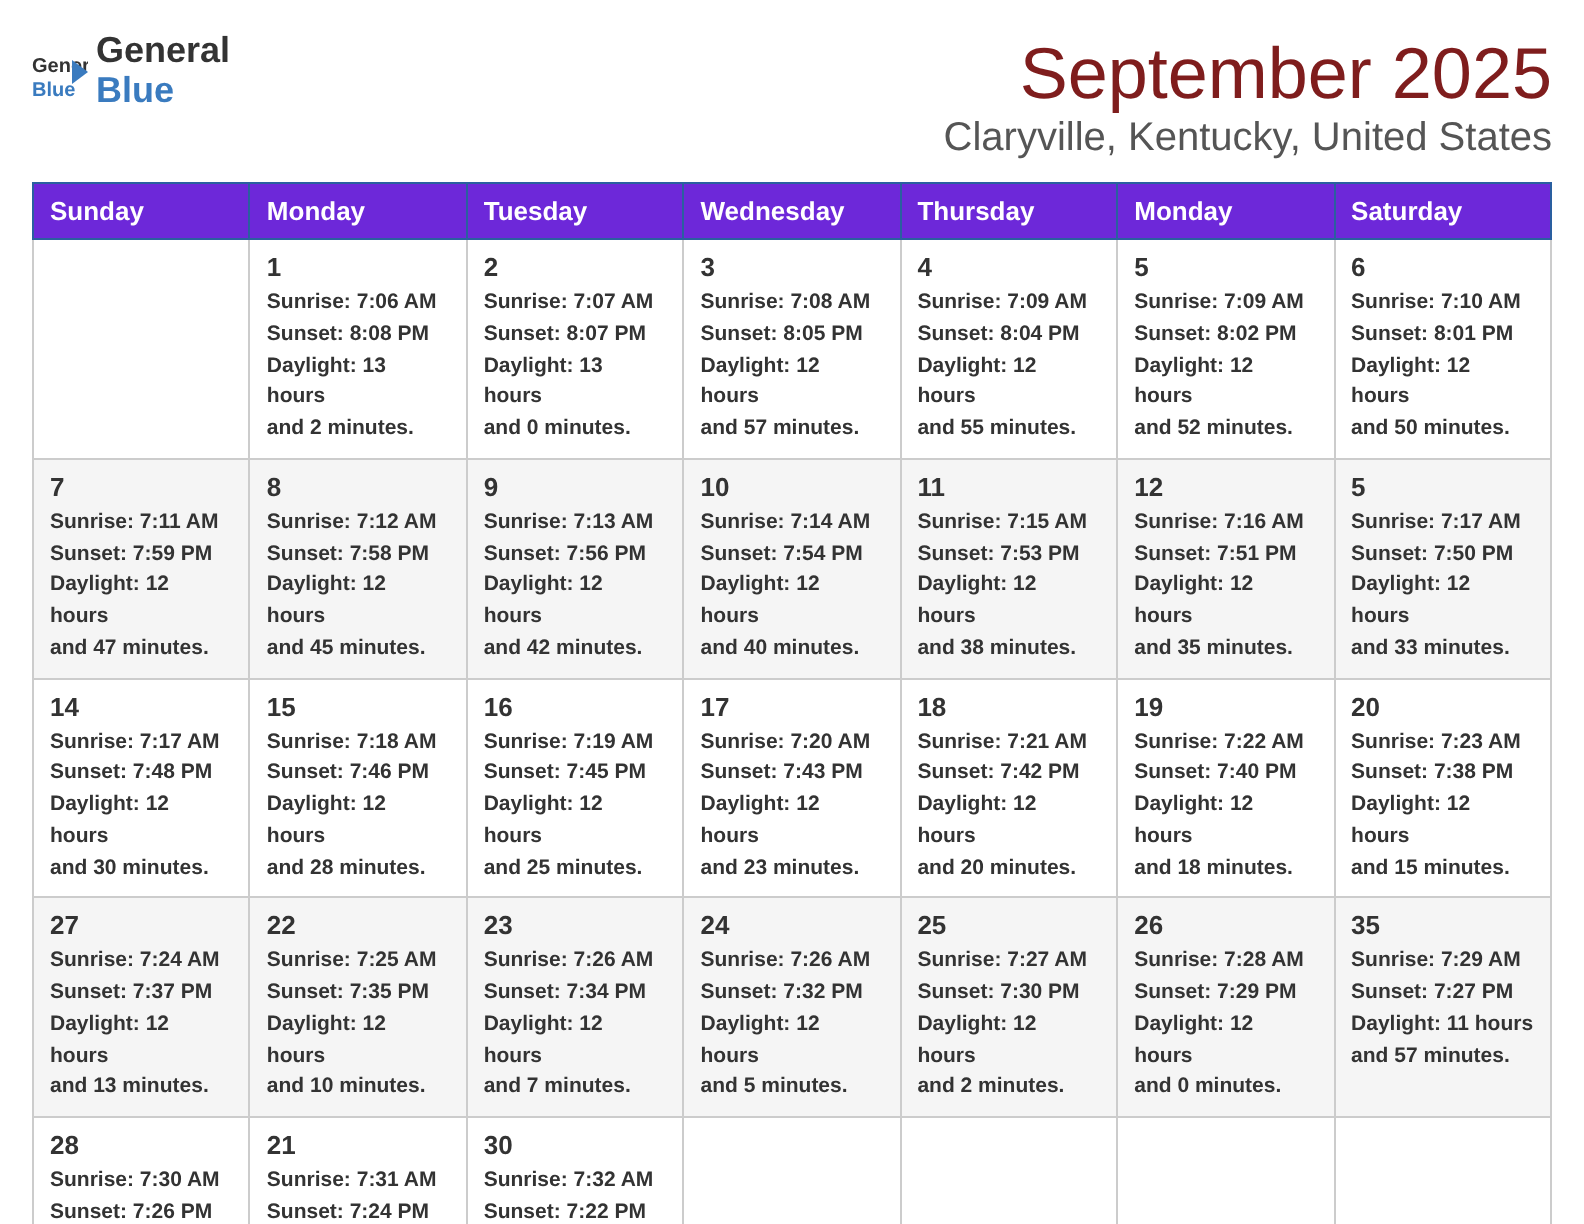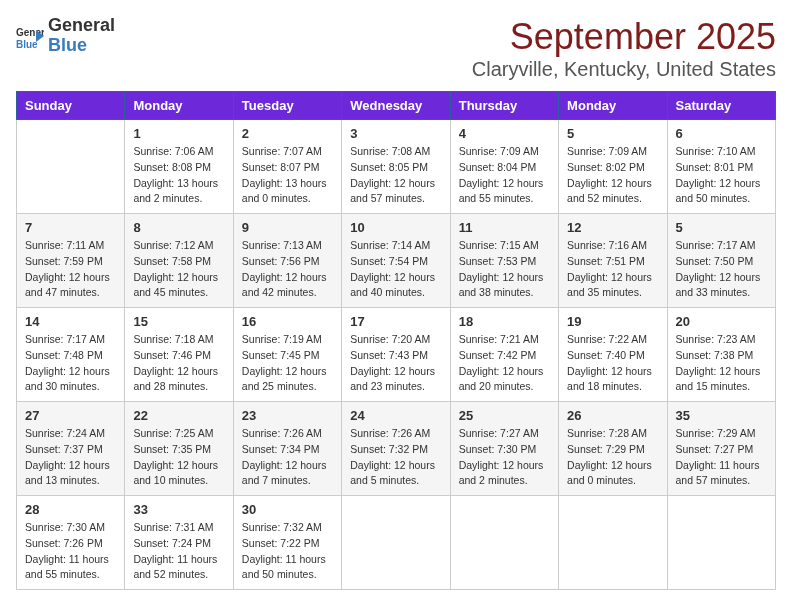--- a/index.html
+++ b/index.html
@@ -79,20 +79,21 @@
     .day-number {
       font-size: 13px;
       font-weight: bold;
       display: block;
       margin-bottom: 3px;
     }
     .day-info {
       font-size: 10.5px;
       line-height: 1.5;
       color: #333;
+      font-weight: bold;
     }
     .empty-cell {
       background: #f9f9f9;
     }
     .last-row td {
       border-bottom: 1px solid #ccc;
       margin-left: 44px;
     }
   </style>
 </head>
@@ -245,21 +246,21 @@
           <span class="day-number">35</span>
           <div class="day-info">Sunrise: 7:29 AM<br>Sunset: 7:27 PM<br>Daylight: 11 hours<br>and 57 minutes.</div>
         </td>
       </tr>
       <tr class="last-row">
         <td>
           <span class="day-number">28</span>
           <div class="day-info">Sunrise: 7:30 AM<br>Sunset: 7:26 PM<br>Daylight: 11 hours<br>and 55 minutes.</div>
         </td>
         <td>
-          <span class="day-number">33</span>
+          <span class="day-number">21</span>
           <div class="day-info">Sunrise: 7:31 AM<br>Sunset: 7:24 PM<br>Daylight: 11 hours<br>and 52 minutes.</div>
         </td>
         <td>
           <span class="day-number">30</span>
           <div class="day-info">Sunrise: 7:32 AM<br>Sunset: 7:22 PM<br>Daylight: 11 hours<br>and 50 minutes.</div>
         </td>
         <td class="empty-cell"></td>
         <td class="empty-cell"></td>
         <td class="empty-cell"></td>
         <td class="empty-cell"></td>

